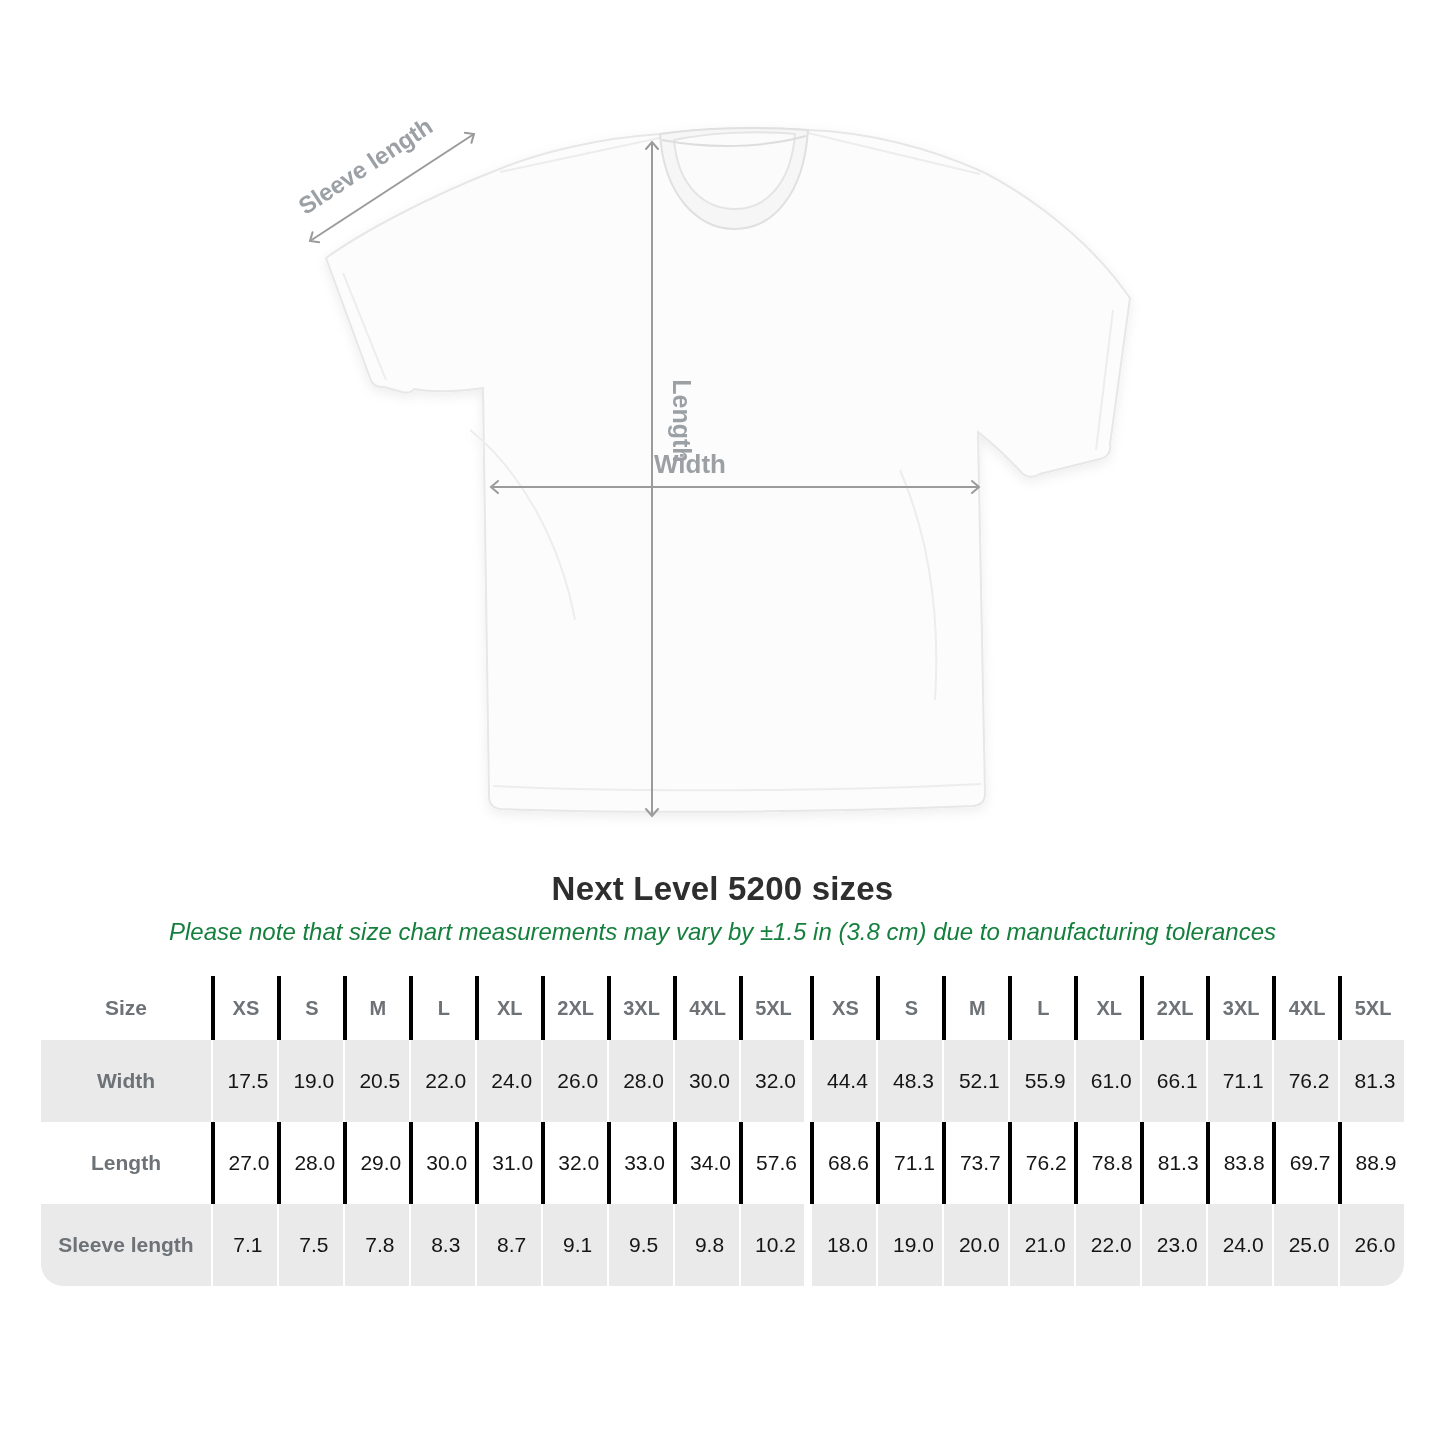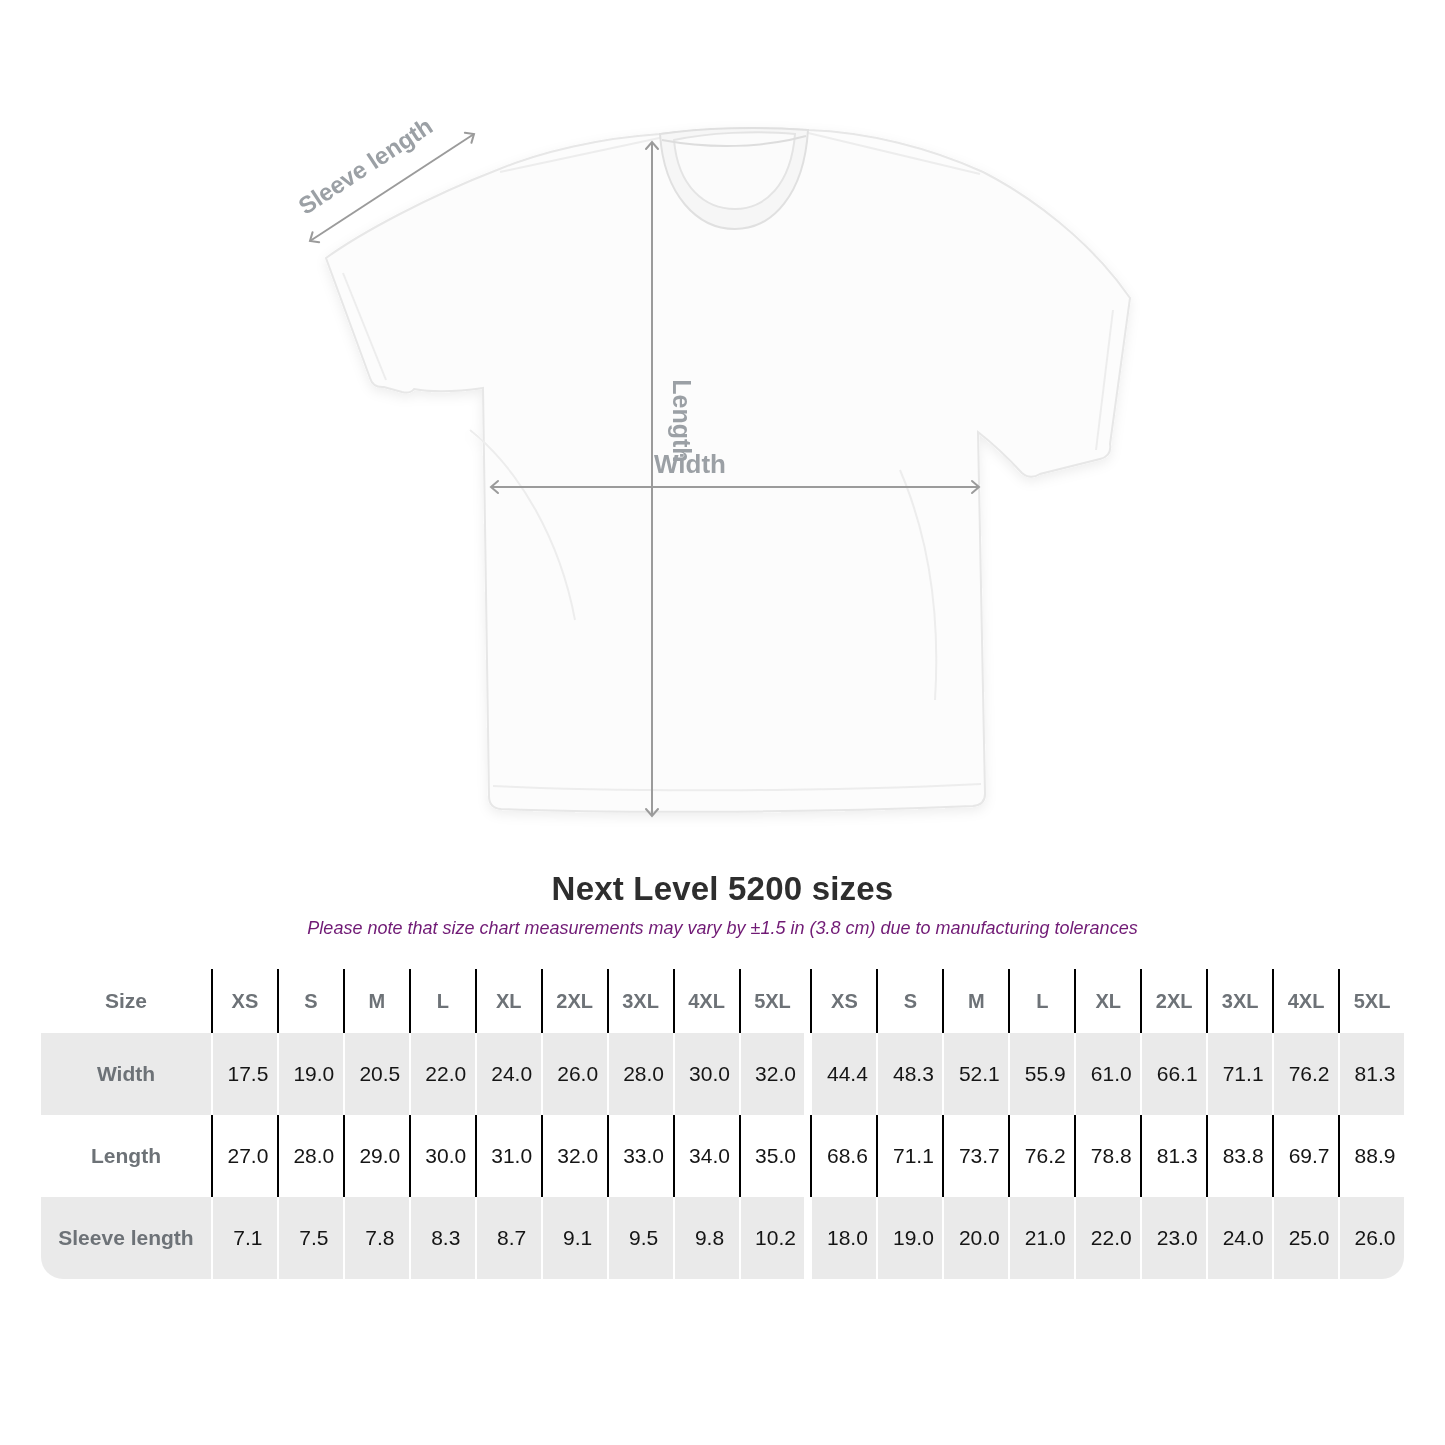--- a/index.html
+++ b/index.html
@@ -15,21 +15,21 @@
     fill:#9ba0a5;font-weight:bold;
     font-family:"Liberation Sans","DejaVu Sans",sans-serif;
   }
   
   .heading{text-align:center;}
   .title{
     font-size:33px;font-weight:bold;color:#2e2e2e;
     margin:4px 0 10px 0;letter-spacing:.2px;
   }
   .subtitle{
-    font-size:18px;font-style:italic;color:#701a75;margin:0 0 30px 0;
+    font-size:24px;font-style:italic;color:#15803d;margin:0 0 30px 0;
   }
   
   .size-table{
     width:1363px;margin:0 auto;border-radius:22px;overflow:hidden;
     background:#ffffff;
   }
   .band{display:flex;background:#e9e9e9;height:96px;align-items:center;}
   .band-half{display:flex;flex-direction:column;align-items:center;justify-content:center;}
   .band-half.imperial{flex:0 0 56.3%;}
   .band-half.metric{flex:1;}
@@ -37,21 +37,21 @@
   .band-unit{font-size:19px;font-style:italic;color:#6b7177;margin-top:7px;}
   .trow{
     display:grid;
     grid-template-columns:12.47% repeat(9,1fr) 6px repeat(9,1fr);
     height:82px;
   }
   .trow-sizes{height:64px;}
   .row-white{background:#ffffff;}
   .row-gray{background:#eaeaea;}
   .cell{display:flex;align-items:center;justify-content:center;font-size:21px;}
-  .row-white .cell{border-left:2px solid #000000;}
+  .row-white .cell{border-left:4px solid #000000;}
   .row-gray .cell{border-left:2px solid #ffffff;}
   .cell.lab{border-left:none;font-weight:bold;color:#6d7277;}
   .cell.gap{border-left:none;background:#ffffff;padding:0;}
   .cell.head{font-weight:bold;color:#6d7277;font-size:20px;}
   .cell.val{color:#151515;padding-left:6px;}
 </style>
 </head>
 <body>
 
 <div class="diagram">
@@ -169,21 +169,21 @@
       <div class="trow row-white">
         <div class="cell lab">Length</div>
         <div class="cell val">27.0</div>
         <div class="cell val">28.0</div>
         <div class="cell val">29.0</div>
         <div class="cell val">30.0</div>
         <div class="cell val">31.0</div>
         <div class="cell val">32.0</div>
         <div class="cell val">33.0</div>
         <div class="cell val">34.0</div>
-        <div class="cell val">35.0</div>
+        <div class="cell val">57.6</div>
         <div class="cell gap"></div>
         <div class="cell val">68.6</div>
         <div class="cell val">71.1</div>
         <div class="cell val">73.7</div>
         <div class="cell val">76.2</div>
         <div class="cell val">78.8</div>
         <div class="cell val">81.3</div>
         <div class="cell val">83.8</div>
         <div class="cell val">69.7</div>
         <div class="cell val">88.9</div>

